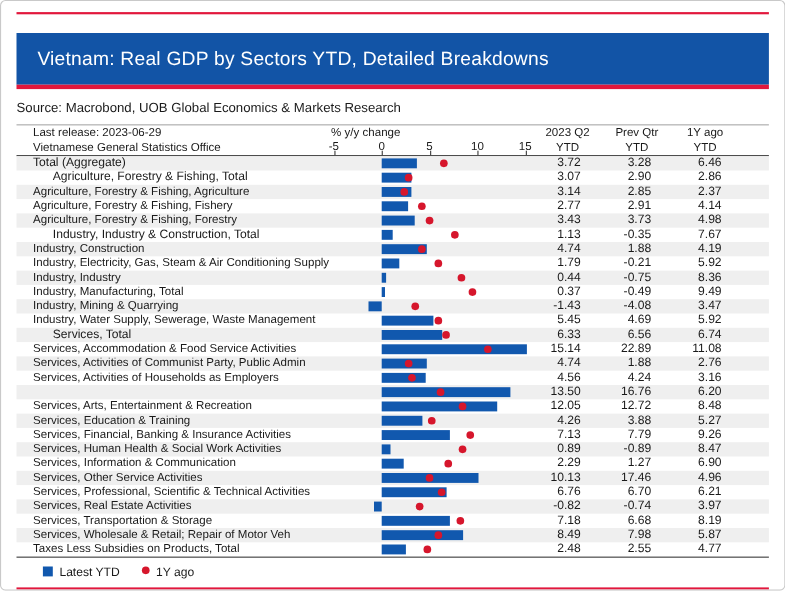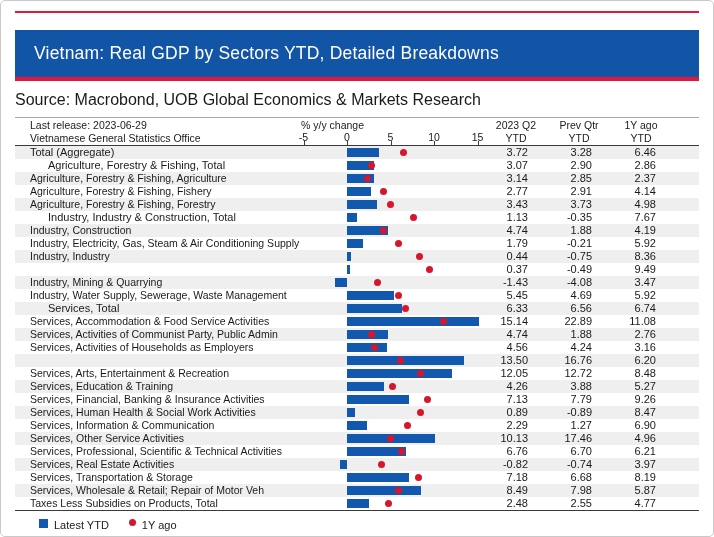--- a/index.html
+++ b/index.html
@@ -3,21 +3,21 @@
 <meta charset="utf-8">
 <style>
   html,body{margin:0;padding:0;background:#fff;font-family:"Liberation Sans",sans-serif;}
   .card{box-sizing:border-box;width:714px;height:537px;background:#fff;border:1px solid #c9c9c9;border-radius:5px;overflow:hidden;}
   .content{margin:0 14px;position:relative;}
   .redline{height:2px;background:#e2173c;}
   .topline{margin-top:10px;}
   .banner{margin-top:17px;height:47px;background:#1254a6;display:flex;align-items:center;}
   .banner .title{color:#fff;font-size:17.5px;padding-left:19px;letter-spacing:.2px;}
   .banner-underline{height:4px;background:#e2173c;}
-  .source{margin-top:10px;font-size:16px;color:#1a1a1a;}
+  .source{margin-top:10px;font-size:12px;color:#1a1a1a;}
   .tbl-topline{margin-top:8px;height:1px;background:#a9a9a9;}
   .tbl-header{position:relative;height:27px;border-bottom:1px solid #3a3a3a;font-size:10.5px;color:#1a1a1a;}
   .hdr-left{position:absolute;left:15px;top:1px;line-height:12.5px;}
   .axis-label{position:absolute;left:286px;top:1px;}
   .tick-label{position:absolute;top:13px;width:30px;text-align:center;}
   .tick-mark{position:absolute;bottom:0;width:1px;height:4px;background:#3a3a3a;}
   .colhdr{position:absolute;top:1px;width:60px;text-align:center;line-height:12.5px;}
   .c1{left:471px;} .c2{left:534px;} .c3{left:596px;}
   .rows{position:relative;}
   .row{position:relative;height:13px;line-height:13px;}
@@ -139,20 +139,21 @@
         </div>
         <div class="row">
           <span class="lbl">Industry, Industry</span>
           <span class="bar" style="left: 332px; width: 3.828px;"></span>
           <span class="dot" style="left: 401.232px;"></span>
           <span class="num n1">0.44</span>
           <span class="num n2">-0.75</span>
           <span class="num n3">8.36</span>
         </div>
         <div class="row">
+          <span class="lbl">Industry, Manufacturing, Total</span>
           <span class="bar" style="left: 332px; width: 3.219px;"></span>
           <span class="dot" style="left: 411.063px;"></span>
           <span class="num n1">0.37</span>
           <span class="num n2">-0.49</span>
           <span class="num n3">9.49</span>
         </div>
         <div class="row">
           <span class="lbl">Industry, Mining &amp; Quarrying</span>
           <span class="bar" style="left: 319.559px; width: 12.441px;"></span>
           <span class="dot" style="left: 358.689px;"></span>

